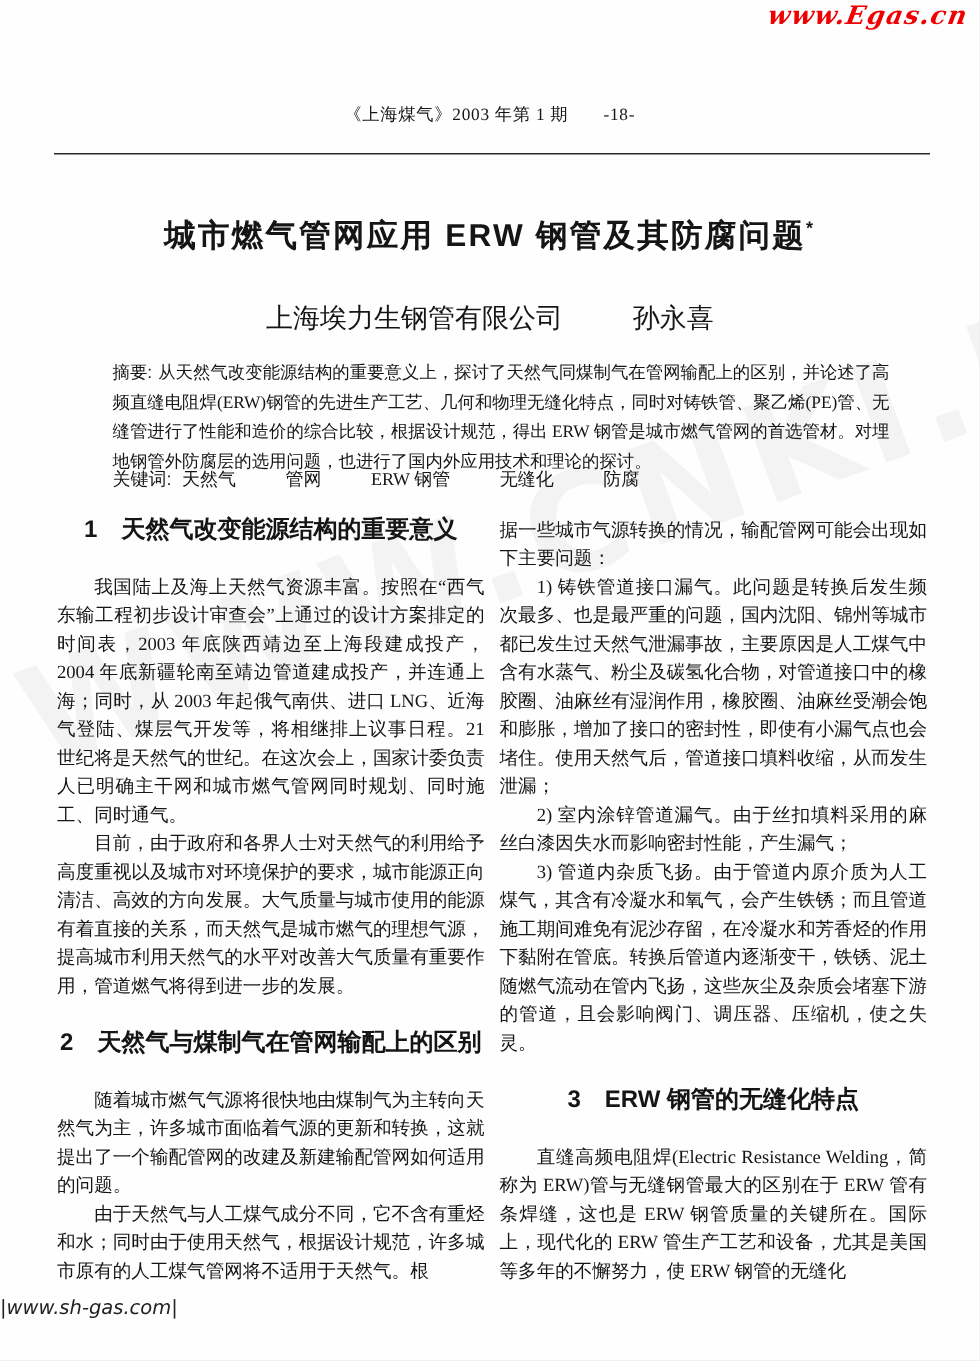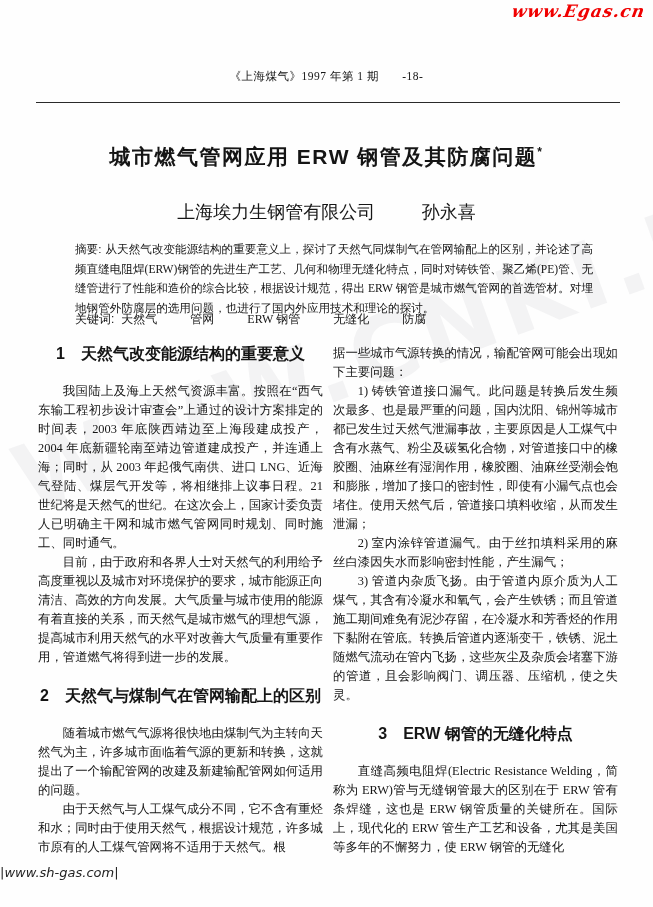--- a/index.html
+++ b/index.html
@@ -79,21 +79,21 @@
 </head>
 <body>
 
 <div class="page">
 
   <div class="diag-watermark">WWW.CNKI.NET</div>
 
   <div class="site-watermark">www.Egas.cn</div>
 
   <div class="journal-header">
-    <span>《上海煤气》1997 年第 1 期</span>
+    <span>《上海煤气》2003 年第 1 期</span>
     <span class="pageno">-18-</span>
   </div>
 
   <div class="rule"></div>
 
   <h1 class="title"><span>城市燃气管网应用 ERW 钢管及其防腐问题</span><sup>*</sup></h1>
 
   <div class="authors">
     <span>上海埃力生钢管有限公司</span>
     <span class="author">孙永喜</span>

